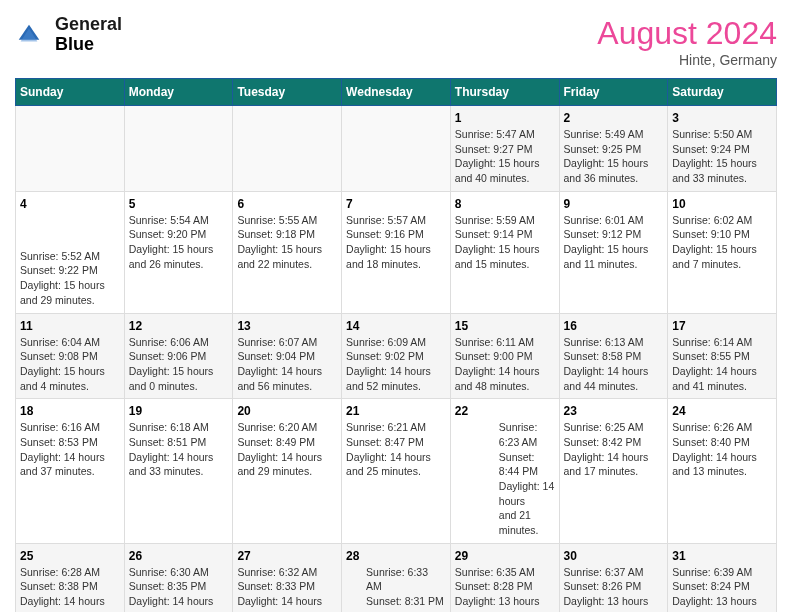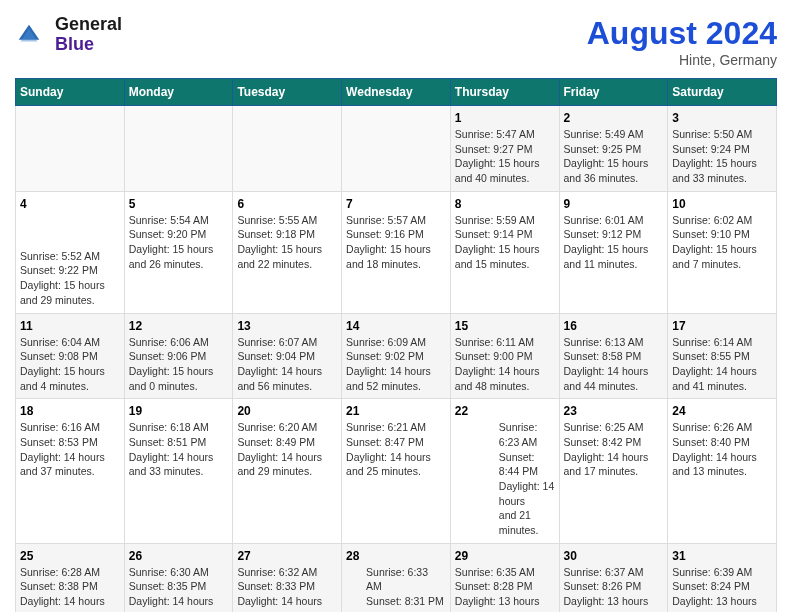--- a/index.html
+++ b/index.html
@@ -21,32 +21,32 @@
       align-items: center;
       gap: 4px;
     }
     .logo-text {
       font-size: 18px;
       font-weight: bold;
       color: #1a1a1a;
       line-height: 1.1;
       margin-left: 8px;
     }
-    .logo-text .blue { color: #4c1d95; }
+    .logo-text .blue { color: #000000; }
     .logo-icon {
       width: 28px;
       height: 28px;
     }
     .title-block {
       text-align: right;
     }
     .month-year {
       font-size: 32px;
-      font-weight: bold;
-      color: #1d4ed8;
+      font-weight: normal;
+      color: #ec4899;
     }
     .location {
       font-size: 14px;
       color: #555;
     }
     table {
       width: 100%;
       border-collapse: collapse;
       font-size: 11px;
     }

